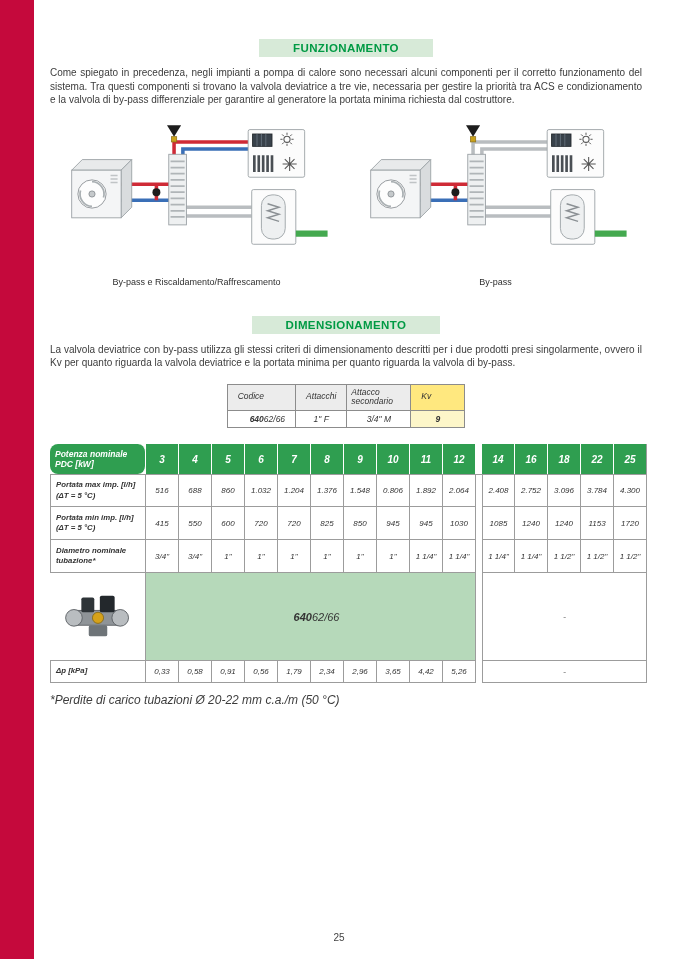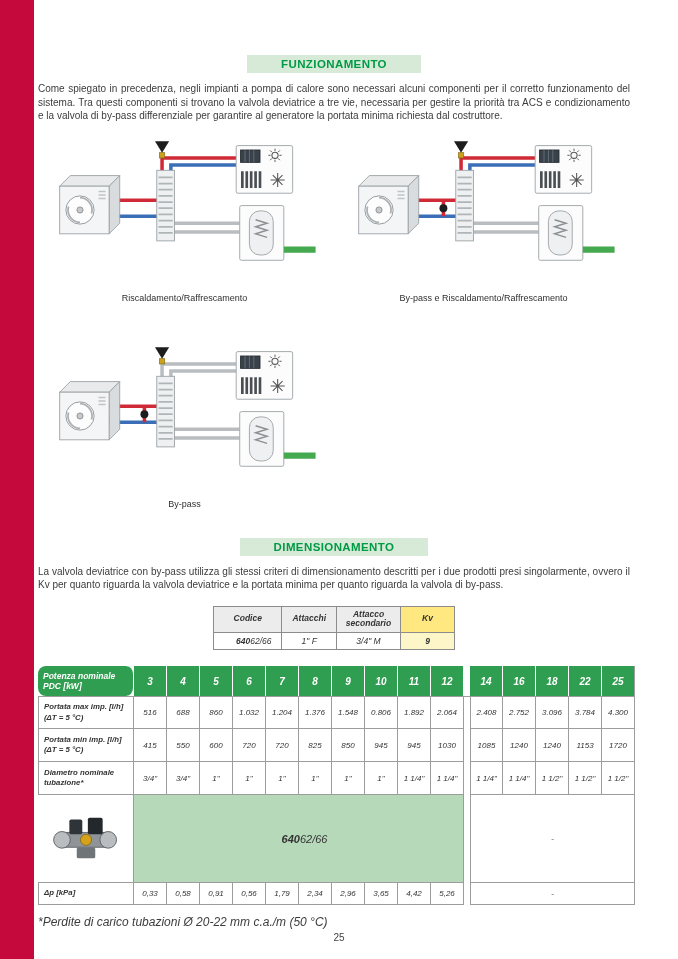--- a/index.html
+++ b/index.html
@@ -2,39 +2,39 @@
 <html style="--brand-red: #c5093c; --band-bg: #d7ead8; --band-text: #009a44; --table-green: #2f9e50; --cell-green: #b6d9ba; --kv-head-yellow: #ffe87f; --kv-cell-yellow: #fdf6c9; --pipe-red: #cf2a36; --pipe-blue: #3a6fb7; --pipe-gray: #b9bdc0; --pipe-green: #44a94f;"><head>
 <meta charset="utf-8">
 <style>
   * { box-sizing: border-box; }
   html, body { margin: 0; padding: 0; }
   body {
     width: 678px; height: 959px; background: #fff; position: relative;
     overflow: hidden; font-family: "Liberation Sans", sans-serif; color: #333;
   }
   .red-bar { position: absolute; left: 0; top: 0; bottom: 0; width: 34px; background: var(--brand-red, #c5093c); }
-  .content { position: absolute; left: 22px; top: 0; width: 644px; height: 100%; padding: 54px 36px 0 16px; }
+  .content { position: absolute; left: 34px; top: 0; width: 644px; height: 100%; padding: 38px 36px 0 16px; }
 
   .band-row { text-align: center; }
   .band {
     display: inline-block; background: var(--band-bg, #d7ead8); color: var(--band-text, #009a44);
     font-weight: 700; font-size: 11.5px; letter-spacing: .4px; padding: 3px 34px;
   }
   .intro { font-size: 10px; line-height: 1.35; text-align: justify; color: #3c3c3c; margin: 9px 0 0; }
 
   .diagram-grid { display: grid; grid-template-columns: 1fr 1fr; row-gap: 38px; column-gap: 6px; margin: 12px 0 28px; }
   .diagram { text-align: center; }
   .diagram svg.schem { width: 276px; height: 150px; }
   .caption { font-size: 9px; margin-top: 4px; color: #2f2f2f; }
 
   
   .spec { border-collapse: collapse; margin: 14px auto 0; font-size: 8.5px; }
   .spec th {
-    background: #ececec; border: 1px solid #8c8c8c; font-weight: 700; font-style: italic;
-    padding: 3px 10px; text-align: center; line-height: 1.15; vertical-align: middle;
+    background: #ececec; border: 1px solid #8c8c8c; font-weight: 400; font-style: italic;
+    padding: 3px 10px; text-align: left; line-height: 1.15; vertical-align: middle;
   }
   .spec th.narrow { width: 64px; padding: 3px 4px; }
   .spec th.kv { background: var(--kv-head-yellow, #ffe87f); width: 54px; }
   .spec td { border: 1px solid #8c8c8c; background: #fff; font-style: italic; text-align: center; padding: 3px 10px; }
   .spec td.kv { background: var(--kv-cell-yellow, #fdf6c9); font-weight: 700; }
   .b { font-weight: 700; margin-left: 12px; }
 
   
   .sizing { width: 100%; border-collapse: separate; border-spacing: 0; table-layout: fixed; margin-top: 16px; }
   .sizing th, .sizing td { padding: 0; overflow: hidden; }
@@ -120,26 +120,20 @@
 <div class="red-bar"></div>
 
 <div class="content">
 
   <div class="band-row">
     <div class="band">FUNZIONAMENTO</div>
   </div>
   <p class="intro">Come spiegato in precedenza, negli impianti a pompa di calore sono necessari alcuni componenti per il corretto funzionamento del sistema. Tra questi componenti si trovano la valvola deviatrice a tre vie, necessaria per gestire la priorità tra ACS e condizionamento e la valvola di by-pass differenziale per garantire al generatore la portata minima richiesta dal costruttore.</p>
 
   <div class="diagram-grid">
-    <div class="diagram">
-      <svg class="schem" viewBox="0 0 300 170" style="--top-s:var(--pipe-red,#cf2a36);--top-r:var(--pipe-blue,#3a6fb7);--tank-s:var(--pipe-gray,#b9bdc0);--tank-r:var(--pipe-gray,#b9bdc0);--bypass-on:0">
-          <use href="#schem"></use>
-        </svg>
-      <div class="caption">Riscaldamento/Raffrescamento</div>
-    </div>
     <div class="diagram">
       <svg class="schem" viewBox="0 0 300 170" style="--top-s:var(--pipe-red,#cf2a36);--top-r:var(--pipe-blue,#3a6fb7);--tank-s:var(--pipe-gray,#b9bdc0);--tank-r:var(--pipe-gray,#b9bdc0);--bypass-on:1">
           <use href="#schem"></use>
         </svg>
       <div class="caption">By-pass e Riscaldamento/Raffrescamento</div>
     </div>
     <div class="diagram">
       <svg class="schem" viewBox="0 0 300 170" style="--top-s:var(--pipe-gray,#b9bdc0);--top-r:var(--pipe-gray,#b9bdc0);--tank-s:var(--pipe-gray,#b9bdc0);--tank-r:var(--pipe-gray,#b9bdc0);--bypass-on:1">
           <use href="#schem"></use>
         </svg>

